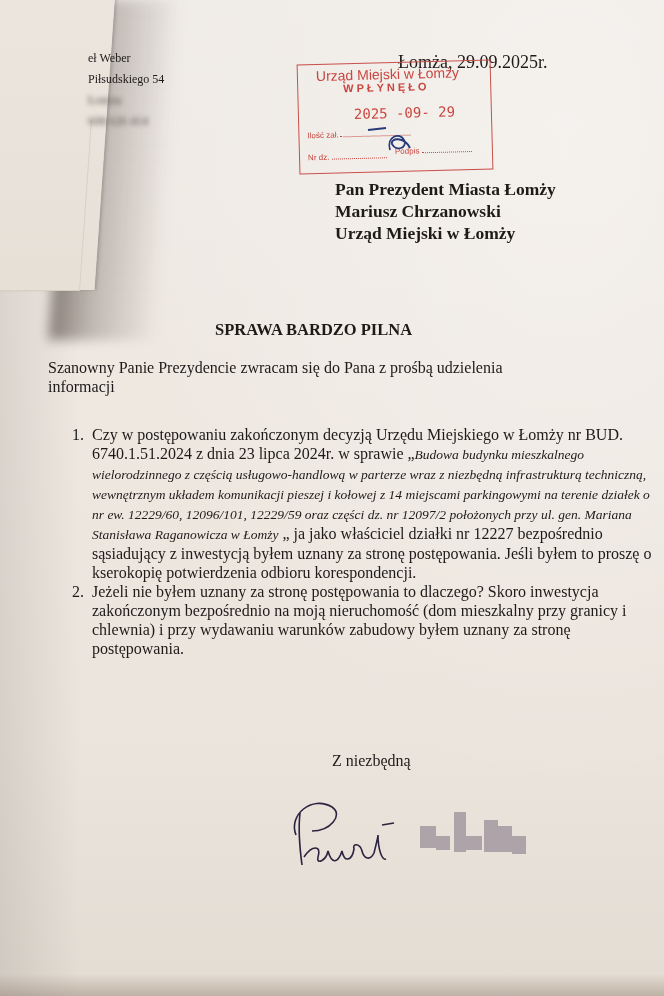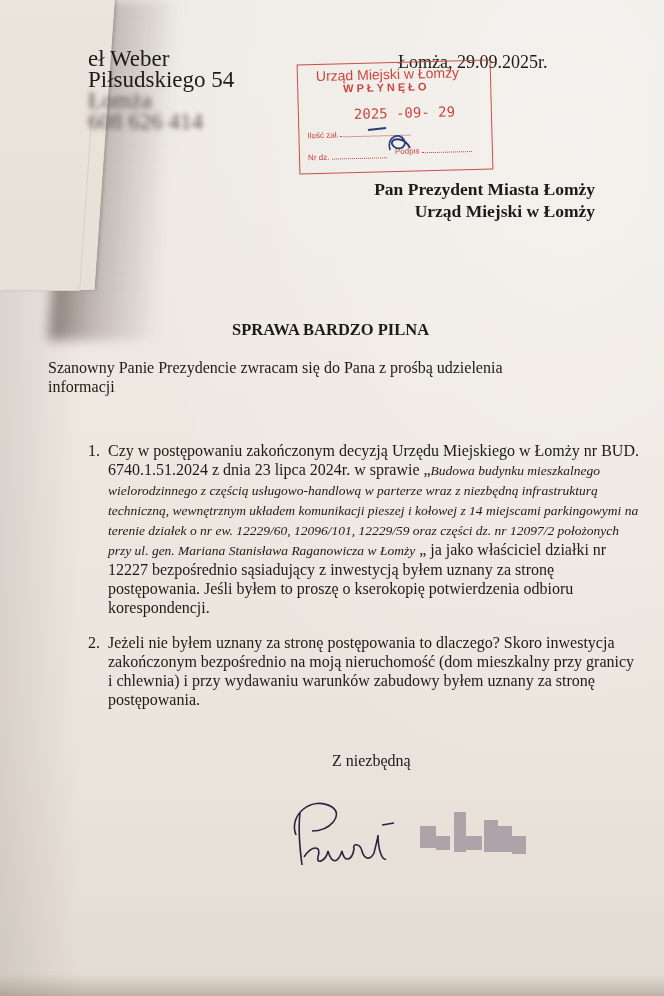--- a/index.html
+++ b/index.html
@@ -36,44 +36,44 @@
     background:linear-gradient(180deg, #ebe5de 0%, #e7e0d7 100%);
     transform:skewX(-4deg);
     box-shadow:2px 0 3px rgba(0,0,0,0.15);
   }
   .overlap-sheet-fold {
     position:absolute; left:-10px; top:120px; width:95px; height:170px;
     border-right:1px solid #d8d0c6; border-bottom:1px solid #d8d0c6;
     transform:skewX(-4deg);
   }
   .text { position:absolute; white-space:nowrap; }
-  .sender { left:88px; top:48px; font-size:23px; line-height:21px; }
+  .sender { left:88px; top:48px; font-size:12px; line-height:21px; }
   .blur { filter:blur(2.5px); color:#5a524d; }
   .date { left:398px; top:52px; font-size:18px; }
   .stamp {
     position:absolute; left:298px; top:62px; width:192px; height:108px;
     border:1.5px solid #c94f4a; transform:rotate(-1.5deg);
     color:#c9453f; font-family:"Liberation Sans", "DejaVu Sans", sans-serif;
   }
   .stamp .s1 { position:absolute; left:18px; top:3px; font-size:14px; }
   .stamp .s2 { position:absolute; left:45px; top:18px; font-size:11px; letter-spacing:3px; font-weight:bold; }
   .stamp .s3 { position:absolute; left:55px; top:42px; font-size:14px; font-family:"DejaVu Sans Mono", monospace; }
   .stamp .s4 { position:absolute; left:8px; top:66px; font-size:8px; }
   .stamp .s5 { position:absolute; left:8px; top:88px; font-size:8px; }
   .stamp .s6 { position:absolute; left:95px; top:84px; font-size:8px; }
   .stamp .dots { border-bottom:1px dotted #c9453f; display:inline-block; }
   .stamp-scribble { position:absolute; left:380px; top:132px; }
-  .recipient { left:335px; top:178px; font-size:17.5px; font-weight:bold; line-height:22px; text-align:right; width:260px; }
-  .title { left:215px; top:320px; font-size:16.5px; font-weight:bold;margin-left:17px; }
+  .recipient { left:335px; top:178px; font-size:17.5px; font-weight:bold; line-height:22px; text-align:left; width:260px; }
+  .title { left:215px; top:320px; font-size:16.5px; font-weight:bold; }
   .intro { left:48px; top:358px; font-size:16px; line-height:19px; width:520px; white-space:normal; }
   ol.points {
     position:absolute; left:48px; top:425px; width:570px; margin:0; padding:0 0 0 40px;
     font-size:16px; line-height:19px;
   }
-  ol.points li { margin:16px; padding-left:4px; }
+  ol.points li { margin:0; padding-left:4px; }
   .ital { font-style:italic; font-size:13.5px; }
   .closing { left:332px; top:752px; font-size:16px; }
   .sig { position:absolute; left:282px; top:795px; }
   .pix { position:absolute; left:420px; top:808px; width:120px; height:55px; }
   .pix div { position:absolute; background:#9b8f99; opacity:0.75; filter:blur(0.5px); }
 </style>
 </head>
 <body>
 
 <div class="paper"></div>
@@ -110,20 +110,21 @@
     <span class="dots" style="width:50px;"></span>
   </div>
 </div>
 <svg class="stamp-scribble" width="60" height="40" style="left:360px;top:118px;">
   <path d="M8 12 L26 10" stroke="#2a3a7a" stroke-width="2" fill="none"></path>
   <path d="M30 32 C 26 18, 40 14, 44 22 C 48 30, 36 34, 32 26 C 30 20, 44 18, 50 30" stroke="#2a3a7a" stroke-width="1.8" fill="none"></path>
 </svg>
 
 <div class="text recipient">
   <div>Pan Prezydent Miasta Łomży</div>
+  <div>Mariusz Chrzanowski</div>
   <div>Urząd Miejski w Łomży</div>
 </div>
 
 <div class="text title">SPRAWA BARDZO PILNA</div>
 
 <div class="text intro">Szanowny Panie Prezydencie zwracam się do Pana z prośbą udzielenia informacji</div>
 
 <ol class="points">
   <li>
     <span>Czy w postępowaniu zakończonym decyzją Urzędu Miejskiego w Łomży nr BUD. 6740.1.51.2024 z dnia 23 lipca 2024r. w sprawie „</span><span class="ital">Budowa budynku mieszkalnego wielorodzinnego z częścią usługowo-handlową w parterze wraz z niezbędną infrastrukturą techniczną, wewnętrznym układem komunikacji pieszej i kołowej z 14 miejscami parkingowymi na terenie działek o nr ew. 12229/60, 12096/101, 12229/59 oraz części dz. nr 12097/2 położonych przy ul. gen. Mariana Stanisława Raganowicza w Łomży</span><span> „ ja jako właściciel działki nr 12227 bezpośrednio sąsiadujący z inwestycją byłem uznany za stronę postępowania. Jeśli byłem to proszę o kserokopię potwierdzenia odbioru korespondencji.</span>

